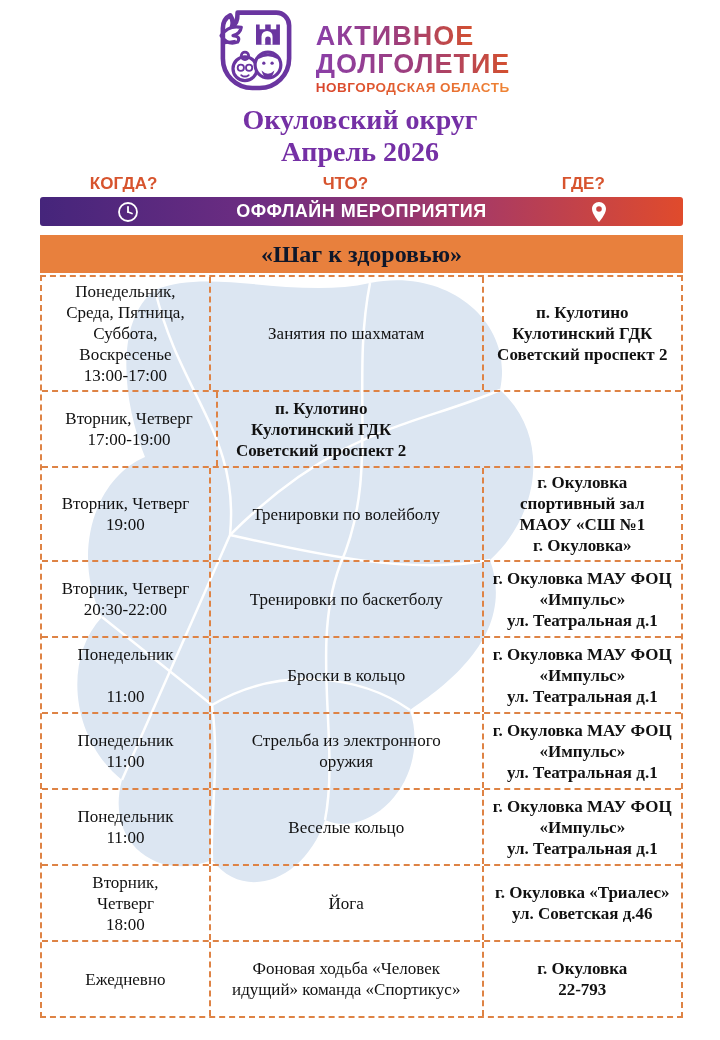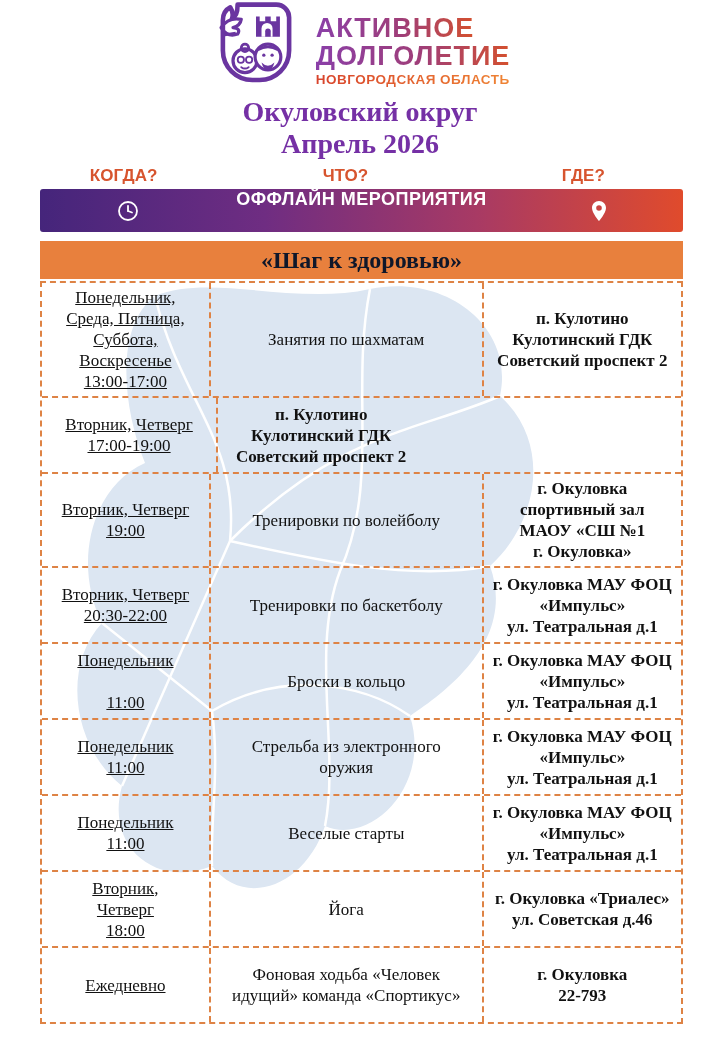--- a/index.html
+++ b/index.html
@@ -1,21 +1,21 @@
 <!DOCTYPE html>
 <html><head>
 <meta charset="utf-8">
 <style>
   html,body{margin:0;padding:0;background:#fff;}
   .page{
     width:720px;height:1040px;position:relative;overflow:hidden;background:#ffffff;
     font-family:"Liberation Serif", serif;
   }
   
-  .logo-row{display:flex;justify-content:center;align-items:flex-start;gap:14px;padding-top:0;}
+  .logo-row{display:flex;justify-content:center;align-items:flex-start;gap:14px;padding-top:8px;}
   .emblem{width:92px;height:92px;flex:0 0 auto;}
   .logo-text{display:flex;flex-direction:column;align-items:flex-start;padding-top:14px;
     font-family:"Liberation Sans", sans-serif;font-weight:bold;}
   .logo-line1,.logo-line2{
     font-size:27px;line-height:28px;letter-spacing:1px;
     background:linear-gradient(90deg,#8a3fa8 0%,#a03e77 55%,#d4502e 100%);
     -webkit-background-clip:text;background-clip:text;color:transparent;
   }
   .logo-sub{
     font-size:13.5px;line-height:18px;letter-spacing:.5px;margin-top:1px;
@@ -24,40 +24,40 @@
   }
   
   .page-title{ text-align:center;margin-top:4px;color:#7530a5;font-weight:bold;
     font-size:28px;line-height:32px;white-space:pre-line;}
   
   .content{position:relative;margin:0 37px 0 40px;}
   .qrow{display:flex;margin-top:6px;font-family:"Liberation Sans", sans-serif;
     font-weight:bold;font-size:17px;color:#d7542e;}
   .qrow .q{text-align:center;}
   .qc1{width:26%;} .qc2{width:43%;} .qc3{width:31%;}
-  .grad-bar{position:relative;height:43px;margin-top:3px;border-radius:3px;
+  .grad-bar{position:relative;height:29px;margin-top:3px;border-radius:3px;
     background:linear-gradient(90deg,#45257b 0%,#6f2d82 35%,#a83a64 68%,#e04b2c 100%);
-    display:flex;justify-content:center;}
+    display:flex;align-items:center;justify-content:center;}
   .grad-bar .bar-label{color:#fff;font-family:"Liberation Sans", sans-serif;
     font-weight:bold;font-size:18px;letter-spacing:.5px;}
   .bar-icon{position:absolute;top:50%;transform:translateY(-50%);width:24px;height:24px;}
   .bar-icon.clock{left:13.7%;margin-left:-12px;}
   .bar-icon.pin{left:87%;margin-left:-12px;}
   .program-banner{margin-top:9px;height:38px;background:#e8803d;
     display:flex;align-items:center;justify-content:center;
     color:#0f172a;font-weight:bold;font-size:24px;}
   
   .table-wrap{position:relative;margin-top:2px;}
   .map-bg{position:absolute;left:20px;top:0;width:540px;height:740px;z-index:0;pointer-events:none;}
   .grid{position:relative;z-index:1;border:2px dashed #de8345;}
   .row{display:flex;align-items:stretch;}
   .row + .row{border-top:2px dashed #de8345;}
   .cell{display:flex;align-items:center;justify-content:center;text-align:center;
     white-space:pre-line;font-size:17px;line-height:21px;color:#111;padding:4px 4px;min-height:66px;}
-  .c1{width:26%;border-right:2px dashed #de8345;text-decoration:underline;}
+  .c1{width:26%;border-right:2px dashed #de8345;}
   .c2{width:43%;border-right:2px dashed #de8345;}
   .c3{width:31%;font-weight:bold;}
 </style>
 </head>
 <body>
 
 <div class="page">
 
   <div class="logo-row">
     <svg class="emblem" viewBox="0 0 100 100">
@@ -183,21 +183,21 @@
 11:00</div>
           <div class="cell c2">Стрельба из электронного
 оружия</div>
           <div class="cell c3">г. Окуловка МАУ ФОЦ
 «Импульс»
 ул. Театральная д.1</div>
         </div>
         <div class="row">
           <div class="cell c1">Понедельник
 11:00</div>
-          <div class="cell c2">Веселые старты</div>
+          <div class="cell c2">Веселые кольцо</div>
           <div class="cell c3">г. Окуловка МАУ ФОЦ
 «Импульс»
 ул. Театральная д.1</div>
         </div>
         <div class="row">
           <div class="cell c1">Вторник,
 Четверг
 18:00</div>
           <div class="cell c2">Йога</div>
           <div class="cell c3">г. Окуловка «Триалес»

